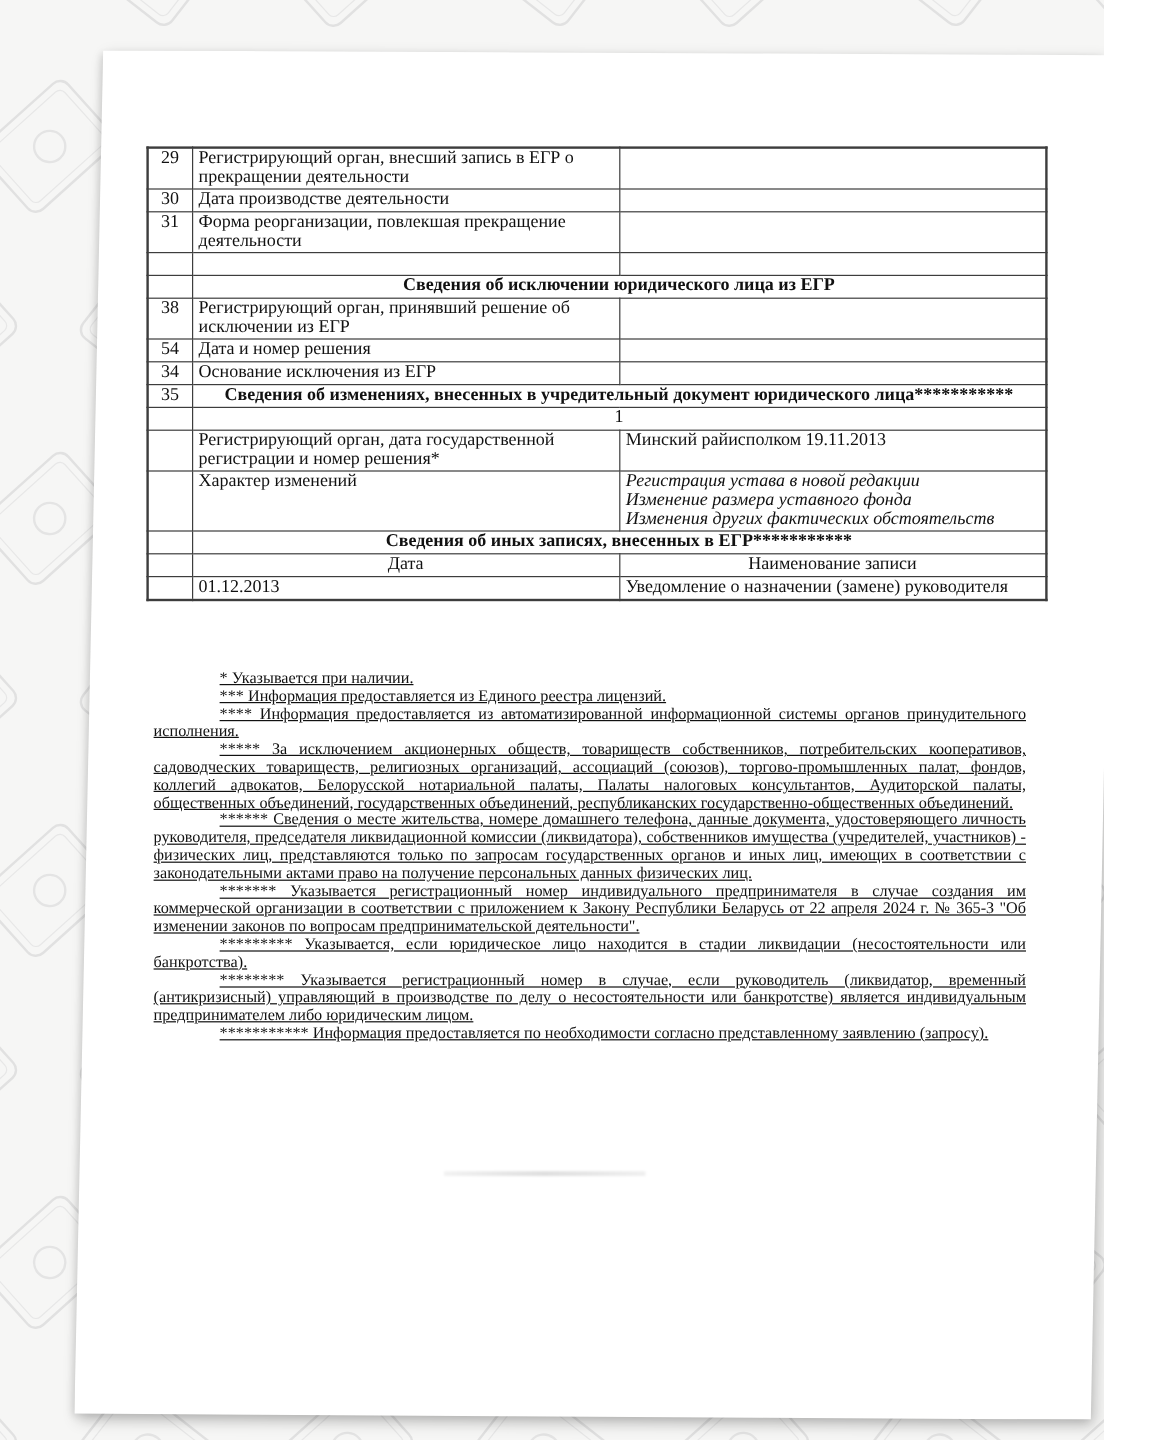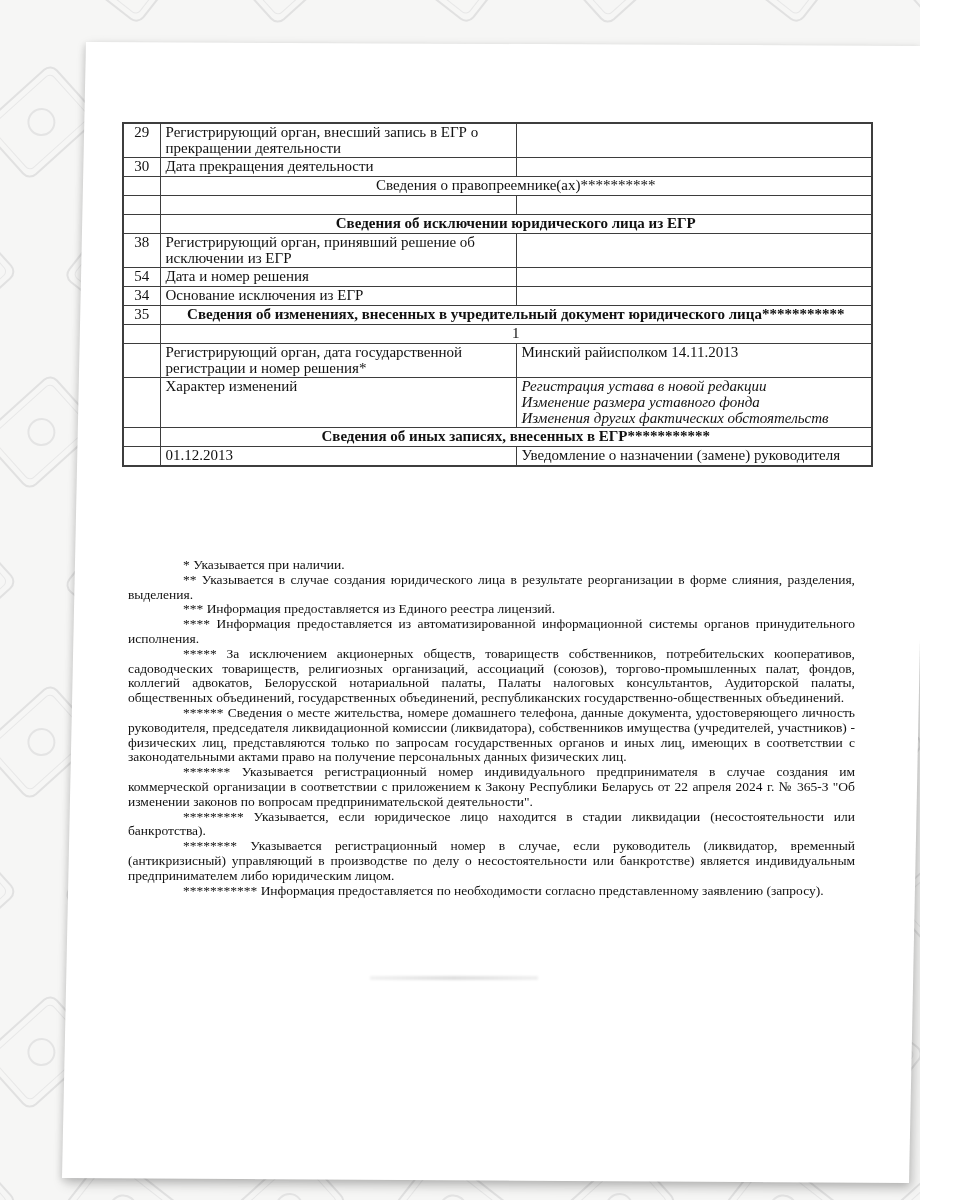--- a/index.html
+++ b/index.html
@@ -20,21 +20,21 @@
              font-size:15px;line-height:16px;color:#111;}
   .doc-table td{border:1px solid #3d3d3d;padding:0 5px 1px;vertical-align:top;height:17px;overflow:hidden;}
   .doc-table{border:2px solid #3d3d3d;}
   .doc-table td.num{text-align:center;padding:0 1px 1px;}
   .doc-table td.center{text-align:center;}
   .doc-table td.bold{font-weight:bold;}
   .doc-table td.prewrap{white-space:pre-line;font-style:italic;}
 
   
   .footnotes{position:absolute;left:128px;top:558px;width:727px;font-size:13.5px;line-height:14.8px;color:#111;text-align:justify;}
-  .fn{margin:0;text-indent:55px;}
+  .fn{margin:0;text-indent:55px;text-decoration:underline;}
 
   .faded-streak{position:absolute;left:370px;top:976px;width:168px;height:4px;
                 background:linear-gradient(90deg,rgba(0,0,0,.05),rgba(0,0,0,.13),rgba(0,0,0,.06));filter:blur(1px);}
 </style>
 </head>
 <body>
 
 <div class="canvas">
   <div class="bg">
       <div class="stamp" style="left: -90px; top: -70px; transform: rotate(-42deg);"></div>
@@ -108,26 +108,27 @@
             <col style="width:356px">
           </colgroup>
         <tbody>
           <tr>
             <td class="num">29</td>
             <td>Регистрирующий орган, внесший запись в ЕГР о прекращении деятельности</td>
             <td></td>
           </tr>
           <tr>
             <td class="num">30</td>
-            <td>Дата прекращения деятельности</td>
-            <td></td>
-          </tr>
-          <tr>
-            <td class="num"></td>
-            <td class="center" colspan="2">Сведения о правопреемнике(ах)**********</td>
+            <td>Дата производстве деятельности</td>
+            <td></td>
+          </tr>
+          <tr>
+            <td class="num">31</td>
+            <td>Форма реорганизации, повлекшая прекращение деятельности</td>
+            <td></td>
           </tr>
           <tr>
             <td class="num"></td>
             <td></td>
             <td></td>
           </tr>
           <tr>
             <td class="num"></td>
             <td class="center bold" colspan="2">Сведения об исключении юридического лица из ЕГР</td>
           </tr>
@@ -150,44 +151,48 @@
             <td class="num">35</td>
             <td class="center bold" colspan="2">Сведения об изменениях, внесенных в учредительный документ юридического лица***********</td>
           </tr>
           <tr>
             <td class="num"></td>
             <td class="center" colspan="2">1</td>
           </tr>
           <tr>
             <td class="num"></td>
             <td>Регистрирующий орган, дата государственной регистрации и номер решения*</td>
-            <td>Минский райисполком 14.11.2013</td>
+            <td>Минский райисполком 19.11.2013</td>
           </tr>
           <tr>
             <td class="num"></td>
             <td>Характер изменений</td>
             <td class="prewrap">Регистрация устава в новой редакции
 Изменение размера уставного фонда
 Изменения других фактических обстоятельств</td>
           </tr>
           <tr>
             <td class="num"></td>
             <td class="center bold" colspan="2">Сведения об иных записях, внесенных в ЕГР***********</td>
           </tr>
           <tr>
             <td class="num"></td>
+            <td class="center">Дата</td>
+            <td class="center">Наименование записи</td>
+          </tr>
+          <tr>
+            <td class="num"></td>
             <td>01.12.2013</td>
             <td>Уведомление о назначении (замене) руководителя</td>
           </tr>
         </tbody>
       </table>
 
       <div class="footnotes">
         <p class="fn">* Указывается при наличии.</p>
-        <p class="fn">** Указывается в случае создания юридического лица в результате реорганизации в форме слияния, разделения, выделения.</p>
         <p class="fn">*** Информация предоставляется из Единого реестра лицензий.</p>
         <p class="fn">**** Информация предоставляется из автоматизированной информационной системы органов принудительного исполнения.</p>
         <p class="fn">***** За исключением акционерных обществ, товариществ собственников, потребительских кооперативов, садоводческих товариществ, религиозных организаций, ассоциаций (союзов), торгово-промышленных палат, фондов, коллегий адвокатов, Белорусской нотариальной палаты, Палаты налоговых консультантов, Аудиторской палаты, общественных объединений, государственных объединений, республиканских государственно-общественных объединений.</p>
         <p class="fn">****** Сведения о месте жительства, номере домашнего телефона, данные документа, удостоверяющего личность руководителя, председателя ликвидационной комиссии (ликвидатора), собственников имущества (учредителей, участников) - физических лиц, представляются только по запросам государственных органов и иных лиц, имеющих в соответствии с законодательными актами право на получение персональных данных физических лиц.</p>
         <p class="fn">******* Указывается регистрационный номер индивидуального предпринимателя в случае создания им коммерческой организации в соответствии с приложением к Закону Республики Беларусь от 22 апреля 2024 г. № 365-З "Об изменении законов по вопросам предпринимательской деятельности".</p>
         <p class="fn">********* Указывается, если юридическое лицо находится в стадии ликвидации (несостоятельности или банкротства).</p>
         <p class="fn">******** Указывается регистрационный номер в случае, если руководитель (ликвидатор, временный (антикризисный) управляющий в производстве по делу о несостоятельности или банкротстве) является индивидуальным предпринимателем либо юридическим лицом.</p>
         <p class="fn">*********** Информация предоставляется по необходимости согласно представленному заявлению (запросу).</p>
       </div>
 

